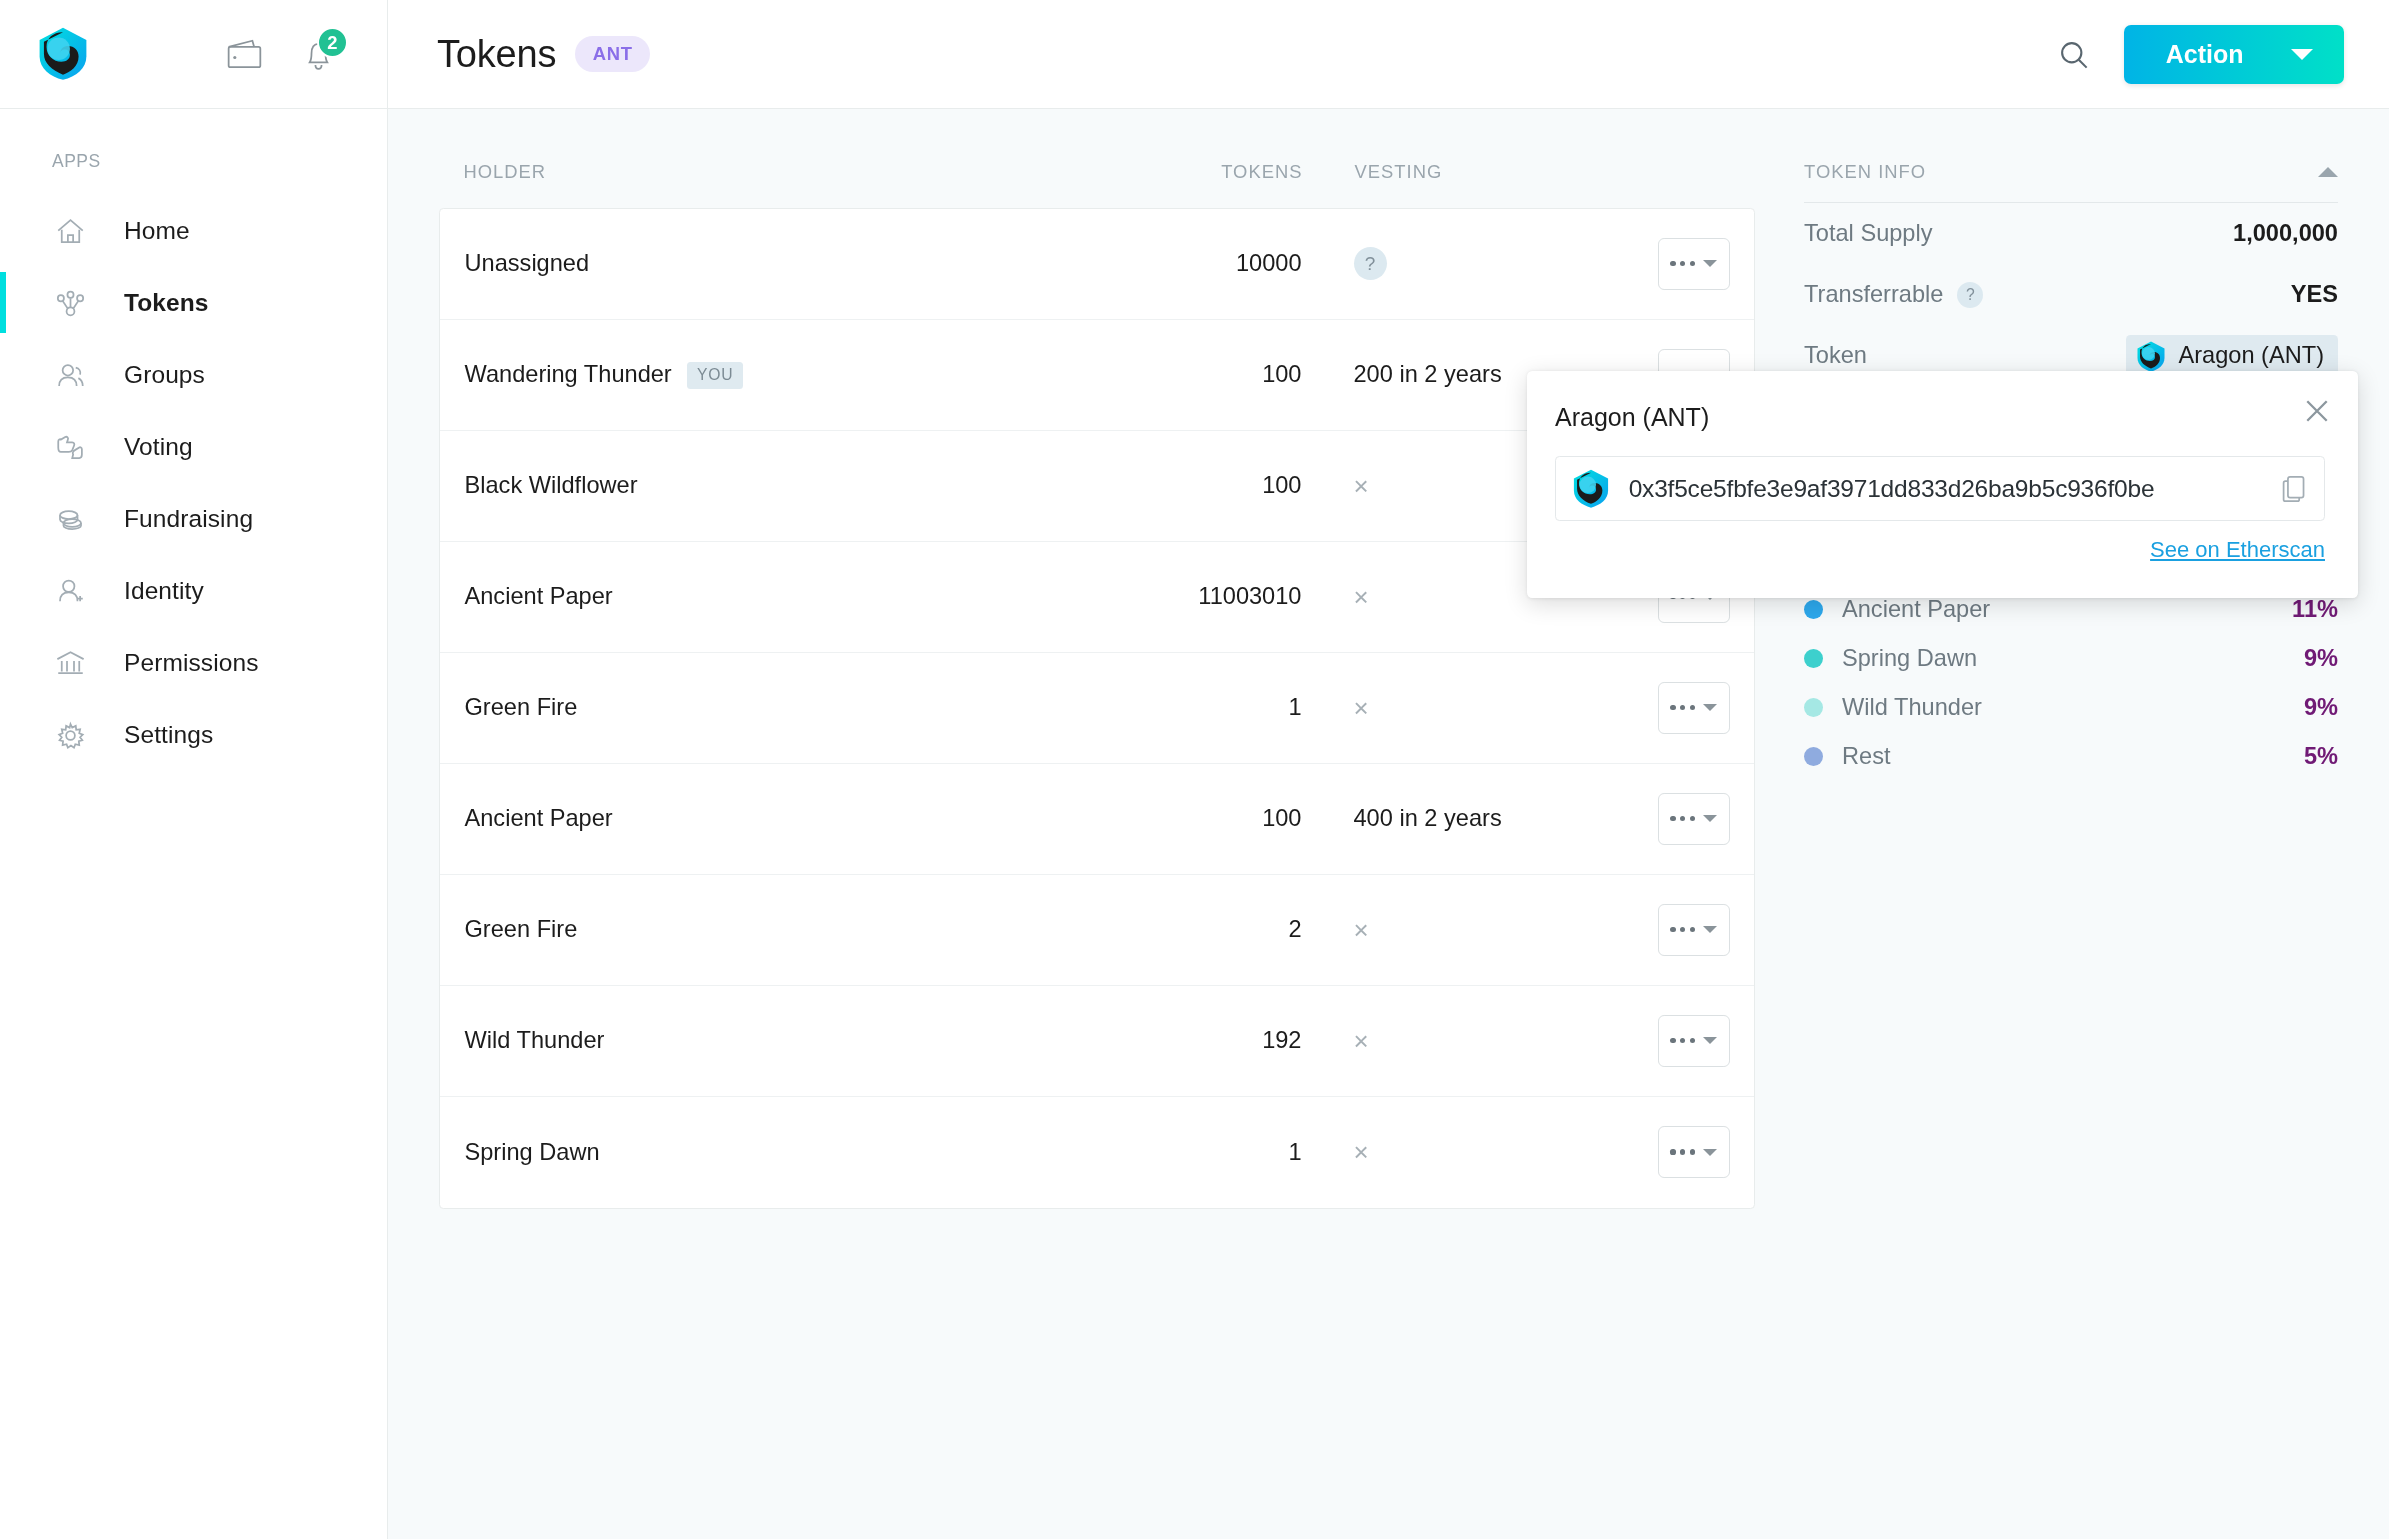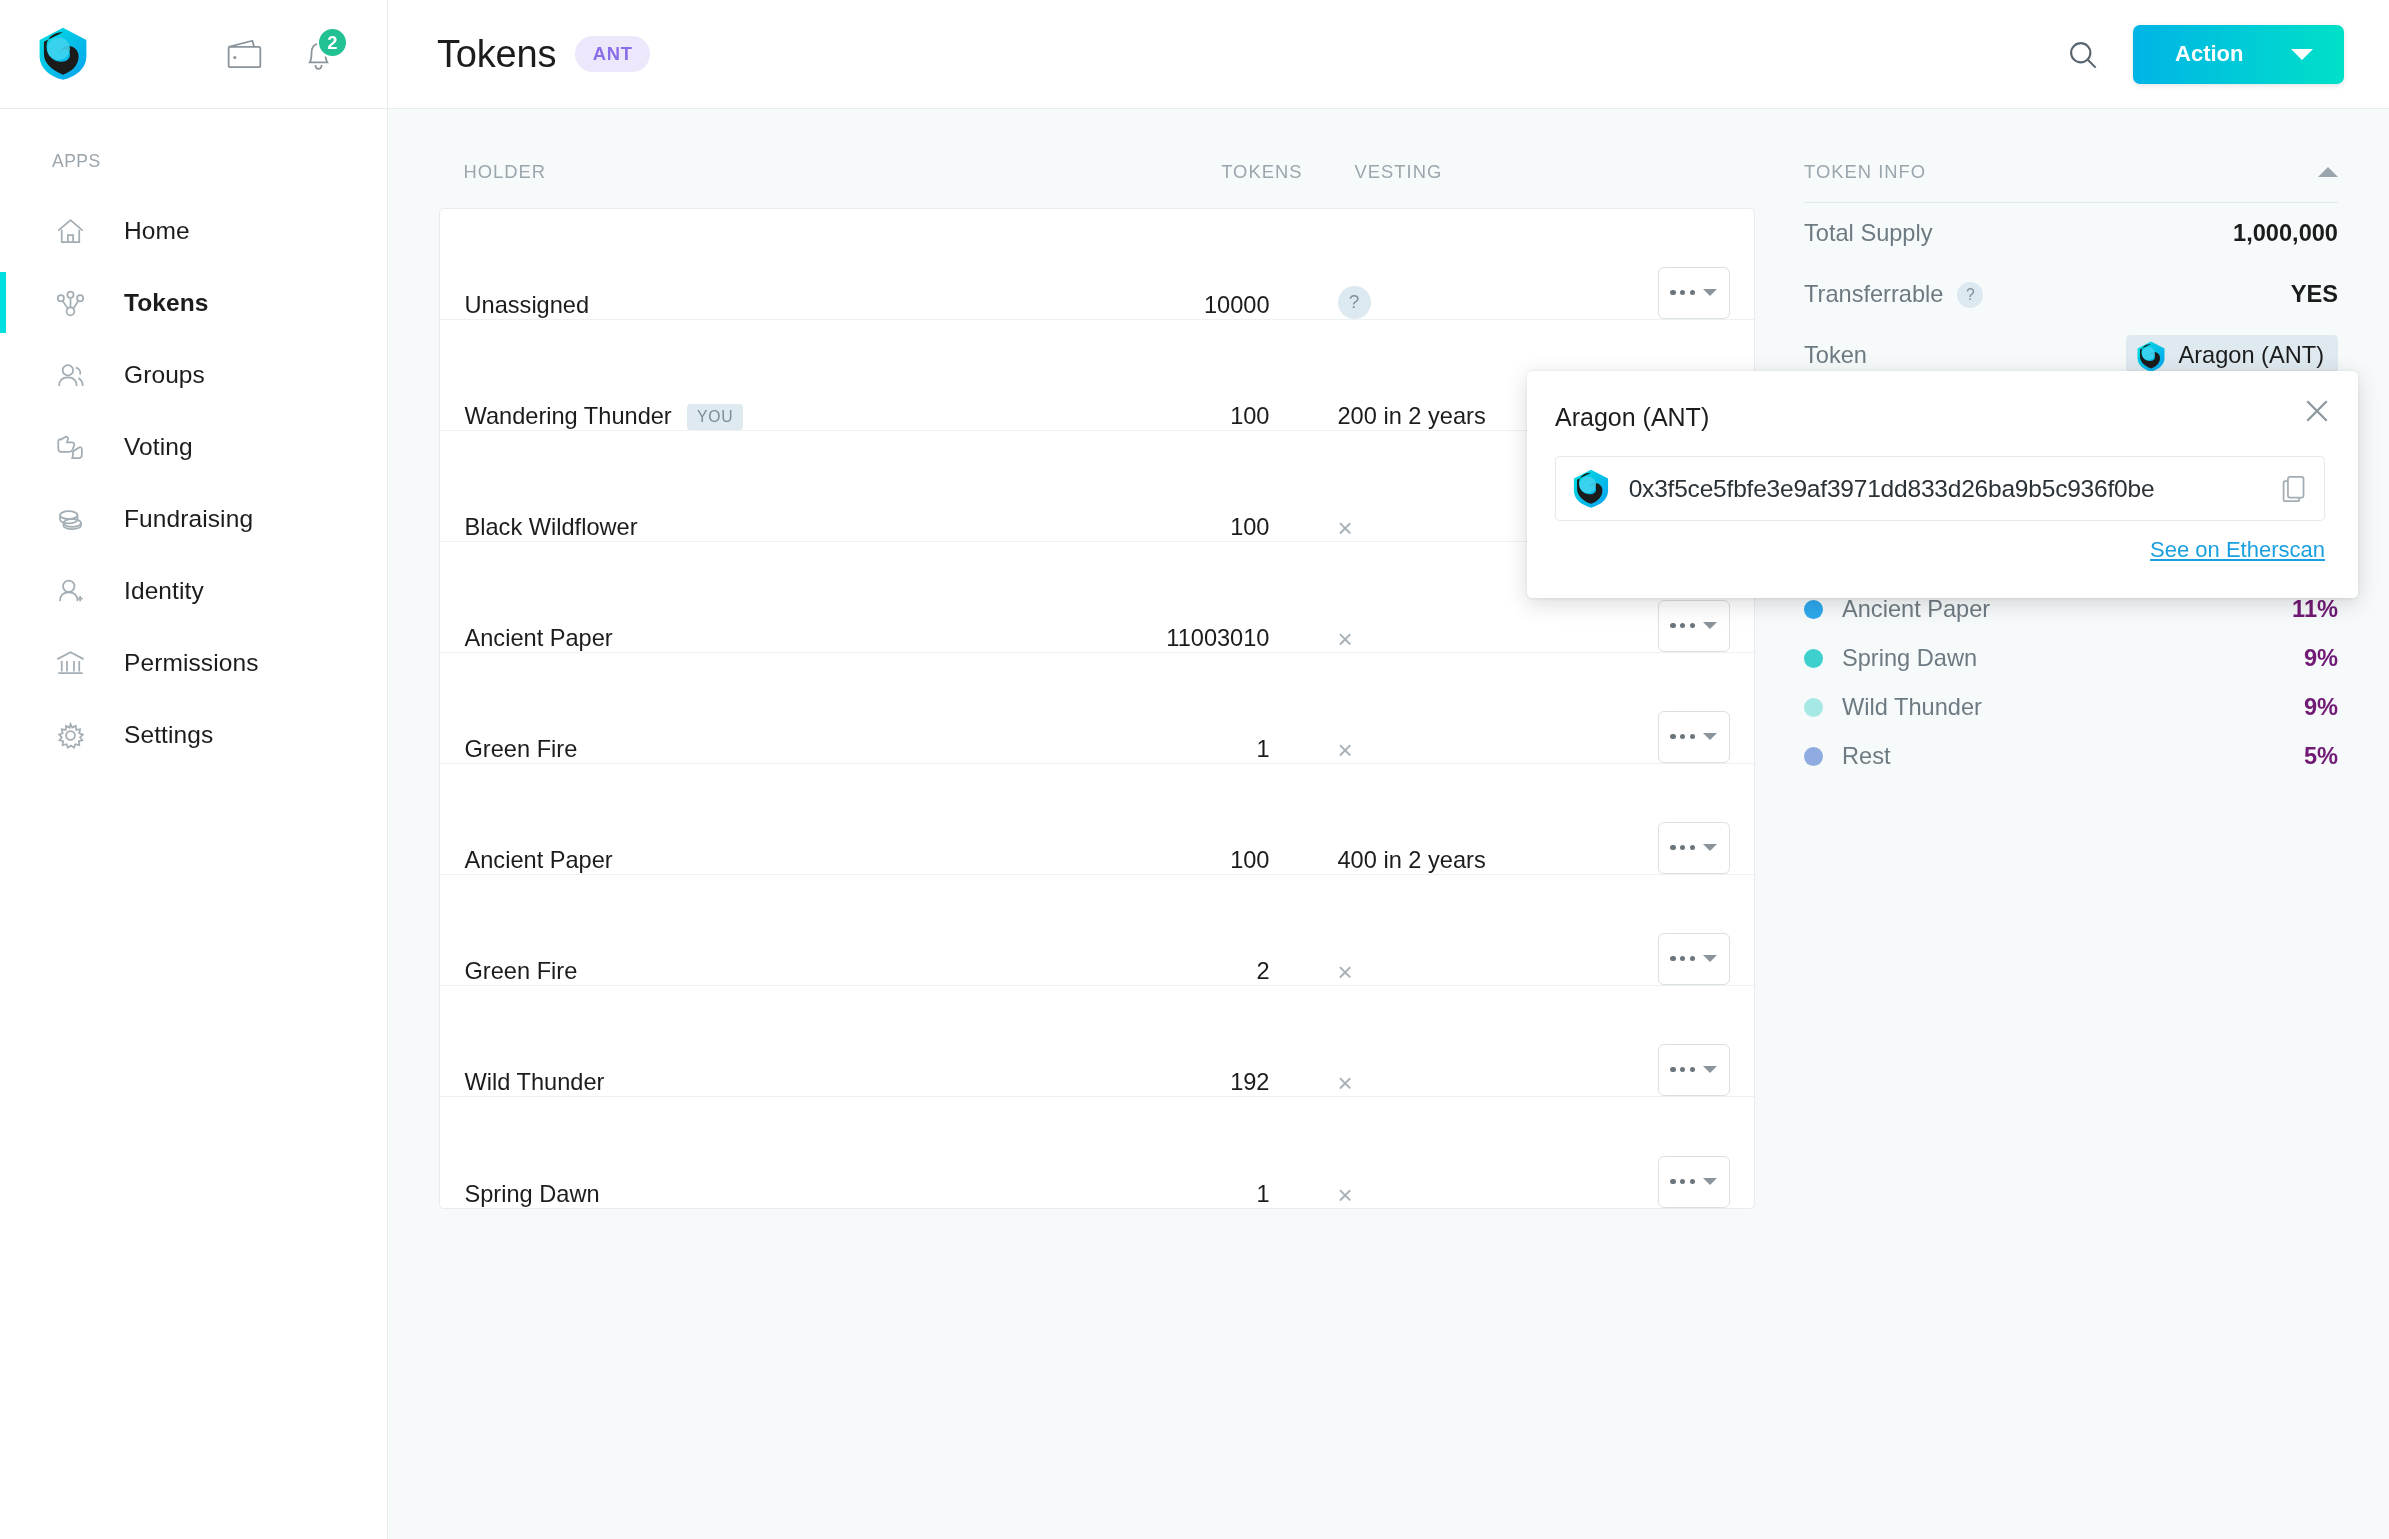--- a/index.html
+++ b/index.html
@@ -92,21 +92,21 @@
     display: inline-block; vertical-align: 7px;
   }
   .topbar-right { margin-left: auto; display: flex; align-items: center; gap: 33px; }
   .search-icon { width: 35px; height: 35px; color: #59666f; cursor: pointer; }
   .search-icon svg { width: 35px; height: 35px; display: block; }
   .action-btn {
     display: flex; align-items: center; gap: 47px;
     height: 59px; padding: 0 31.5px 0 42px;
     border-radius: 7px; border: none; cursor: pointer;
     background: linear-gradient(90deg, #00b4e6 0%, #00e0c8 100%);
-    color: #ffffff; font-size: 22px; font-weight: bold;
+    color: #ffffff; font-size: 25px; font-weight: bold;
     font-family: "Liberation Sans", sans-serif;
     box-shadow: 0 1.7px 5.2px rgba(0,0,0,0.10);
   }
   .caret-down { width: 0; height: 0; border-left: 11.4px solid transparent; border-right: 11.4px solid transparent; border-top: 11.4px solid #ffffff; }
 
   .content {
     flex: 1 1 auto; display: flex;
     padding: 52px 51px 0 51px;
     gap: 49px; align-items: flex-start;
   }
@@ -123,24 +123,24 @@
   .col-vesting { width: 297px; padding-left: 52px; text-align: left; }
   .col-actions { width: 131px; }
 
   .table-card {
     background: #ffffff;
     border: 0.9px solid #e8ecec;
     border-radius: 4.4px;
     overflow: hidden;
   }
   .trow {
-    display: flex; align-items: flex-end;
+    display: flex; align-items: center;
     height: 111px; padding: 0 24.5px;
     border-bottom: 0.9px solid #eef1f2;
-    font-size: 23.6px; color: #1c1c1c; gap: 16px;
+    font-size: 23.6px; color: #1c1c1c;
   }
   .trow:last-child { border-bottom: none; }
   .cell-holder { flex: 1 1 auto; display: flex; align-items: center; gap: 15.7px; }
   .cell-tokens { width: 227px; text-align: right; }
   .cell-vesting { width: 297px; padding-left: 52px; display: flex; align-items: center; }
   .cell-actions { width: 131px; display: flex; justify-content: flex-end; }
 
   .you-badge {
     background: #dfeaf0; color: #7c8b94;
     font-size: 15.7px; letter-spacing: 0.8px;

